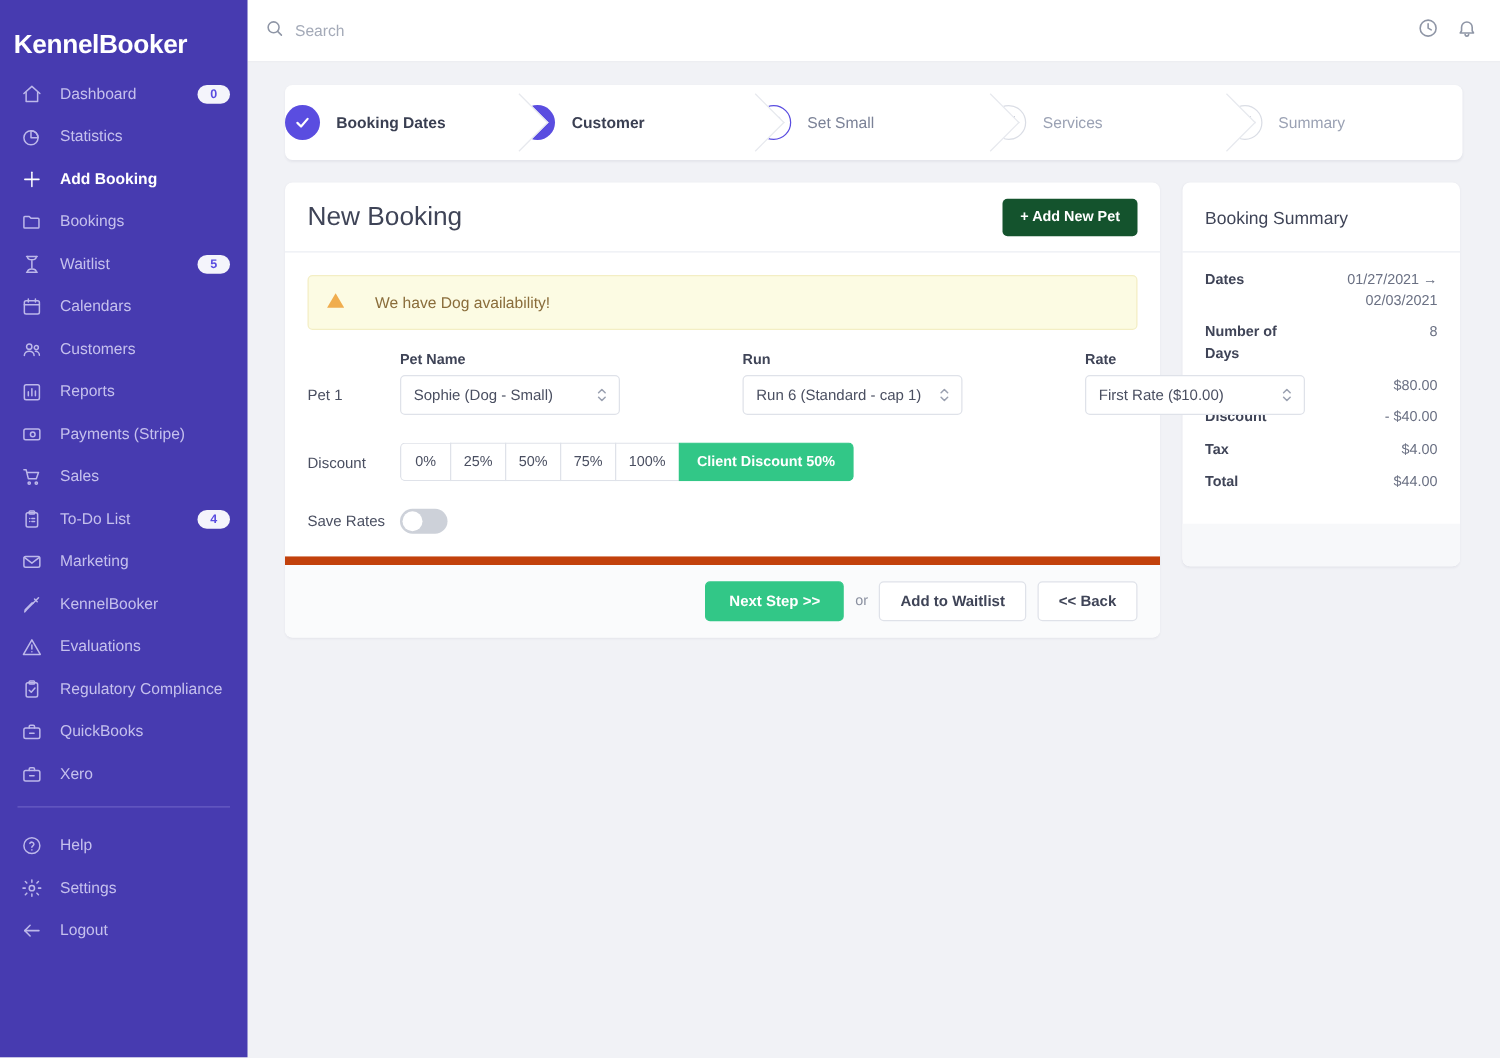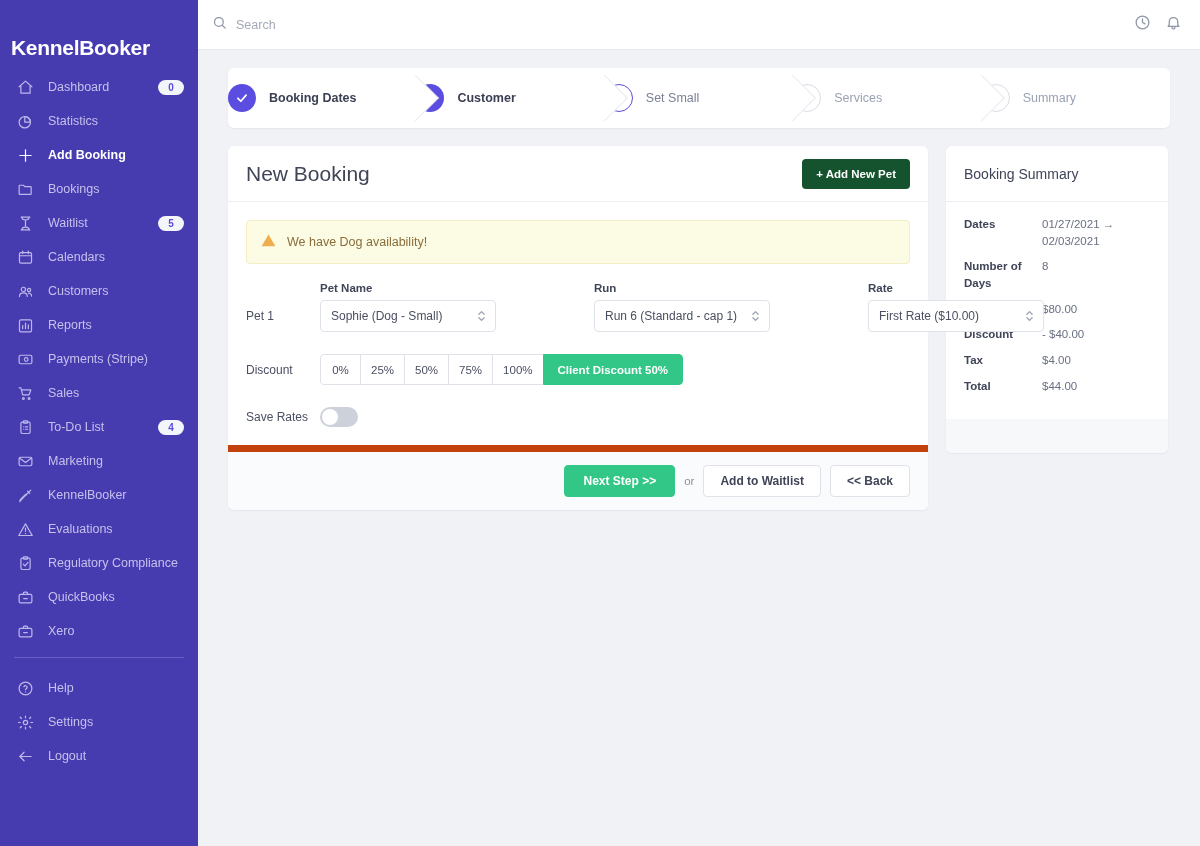--- a/index.html
+++ b/index.html
@@ -9,21 +9,21 @@
     background: #f1f2f6;
     overflow: hidden;
   }
   .app { display: flex; width: 1200px; height: 846px; }
 
   
   .sidebar {
     width: 198px; height: 846px;
     background: #473bb0;
     flex: 0 0 198px;
-    padding-top: 16px;
+    padding-top: 4px;
     position: relative;
   }
   .brand {
     color: #ffffff;
     font-size: 21px;
     font-weight: bold;
     letter-spacing: -0.3px;
     padding: 14px 0 0 11px;
     height: 50px;
     line-height: 36px;
@@ -163,21 +163,21 @@
     font-family: "Liberation Sans", sans-serif;
   }
 
   .card-body { padding: 18px; }
 
   .alert {
     background: #fcfbe3;
     border: 1px solid #f3eec4;
     border-radius: 4px;
     padding: 12px 14px;
-    display: flex; align-items: center; gap: 11px;
+    display: flex; align-items: center; gap: 24px;
     color: #8a6d3b;
     font-size: 12.5px;
     margin-bottom: 18px;
   }
 
   
   .pet-grid {
     display: grid;
     grid-template-columns: 74px 148px 126px 148px 126px 1fr;
     align-items: center;
@@ -278,21 +278,21 @@
   
   .sum-head {
     height: 56px; display: flex; align-items: center;
     padding: 0 18px;
     border-bottom: 1px solid #eceef3;
     font-size: 14px; color: #3f4457;
   }
   .sum-body { padding: 14px 18px 16px 18px; }
   .sum-row { display: flex; margin-bottom: 9px; }
   .sum-key { flex: 0 0 78px; font-size: 11.5px; font-weight: bold; color: #3f4457; line-height: 1.45; }
-  .sum-val { flex: 1 1 auto; font-size: 11.5px; color: #6a7083; line-height: 1.45; }
+  .sum-val { flex: 1 1 auto; font-size: 11.5px; color: #6a7083; line-height: 1.45; text-align: right; }
   .sum-foot { height: 34px; background: #f7f8fa; border-radius: 0 0 6px 6px; }
 </style>
 </head>
 <body>
 
 <div class="app">
 
   <div class="sidebar">
     <div class="brand">KennelBooker</div>
     <div class="nav" id="nav-main">

